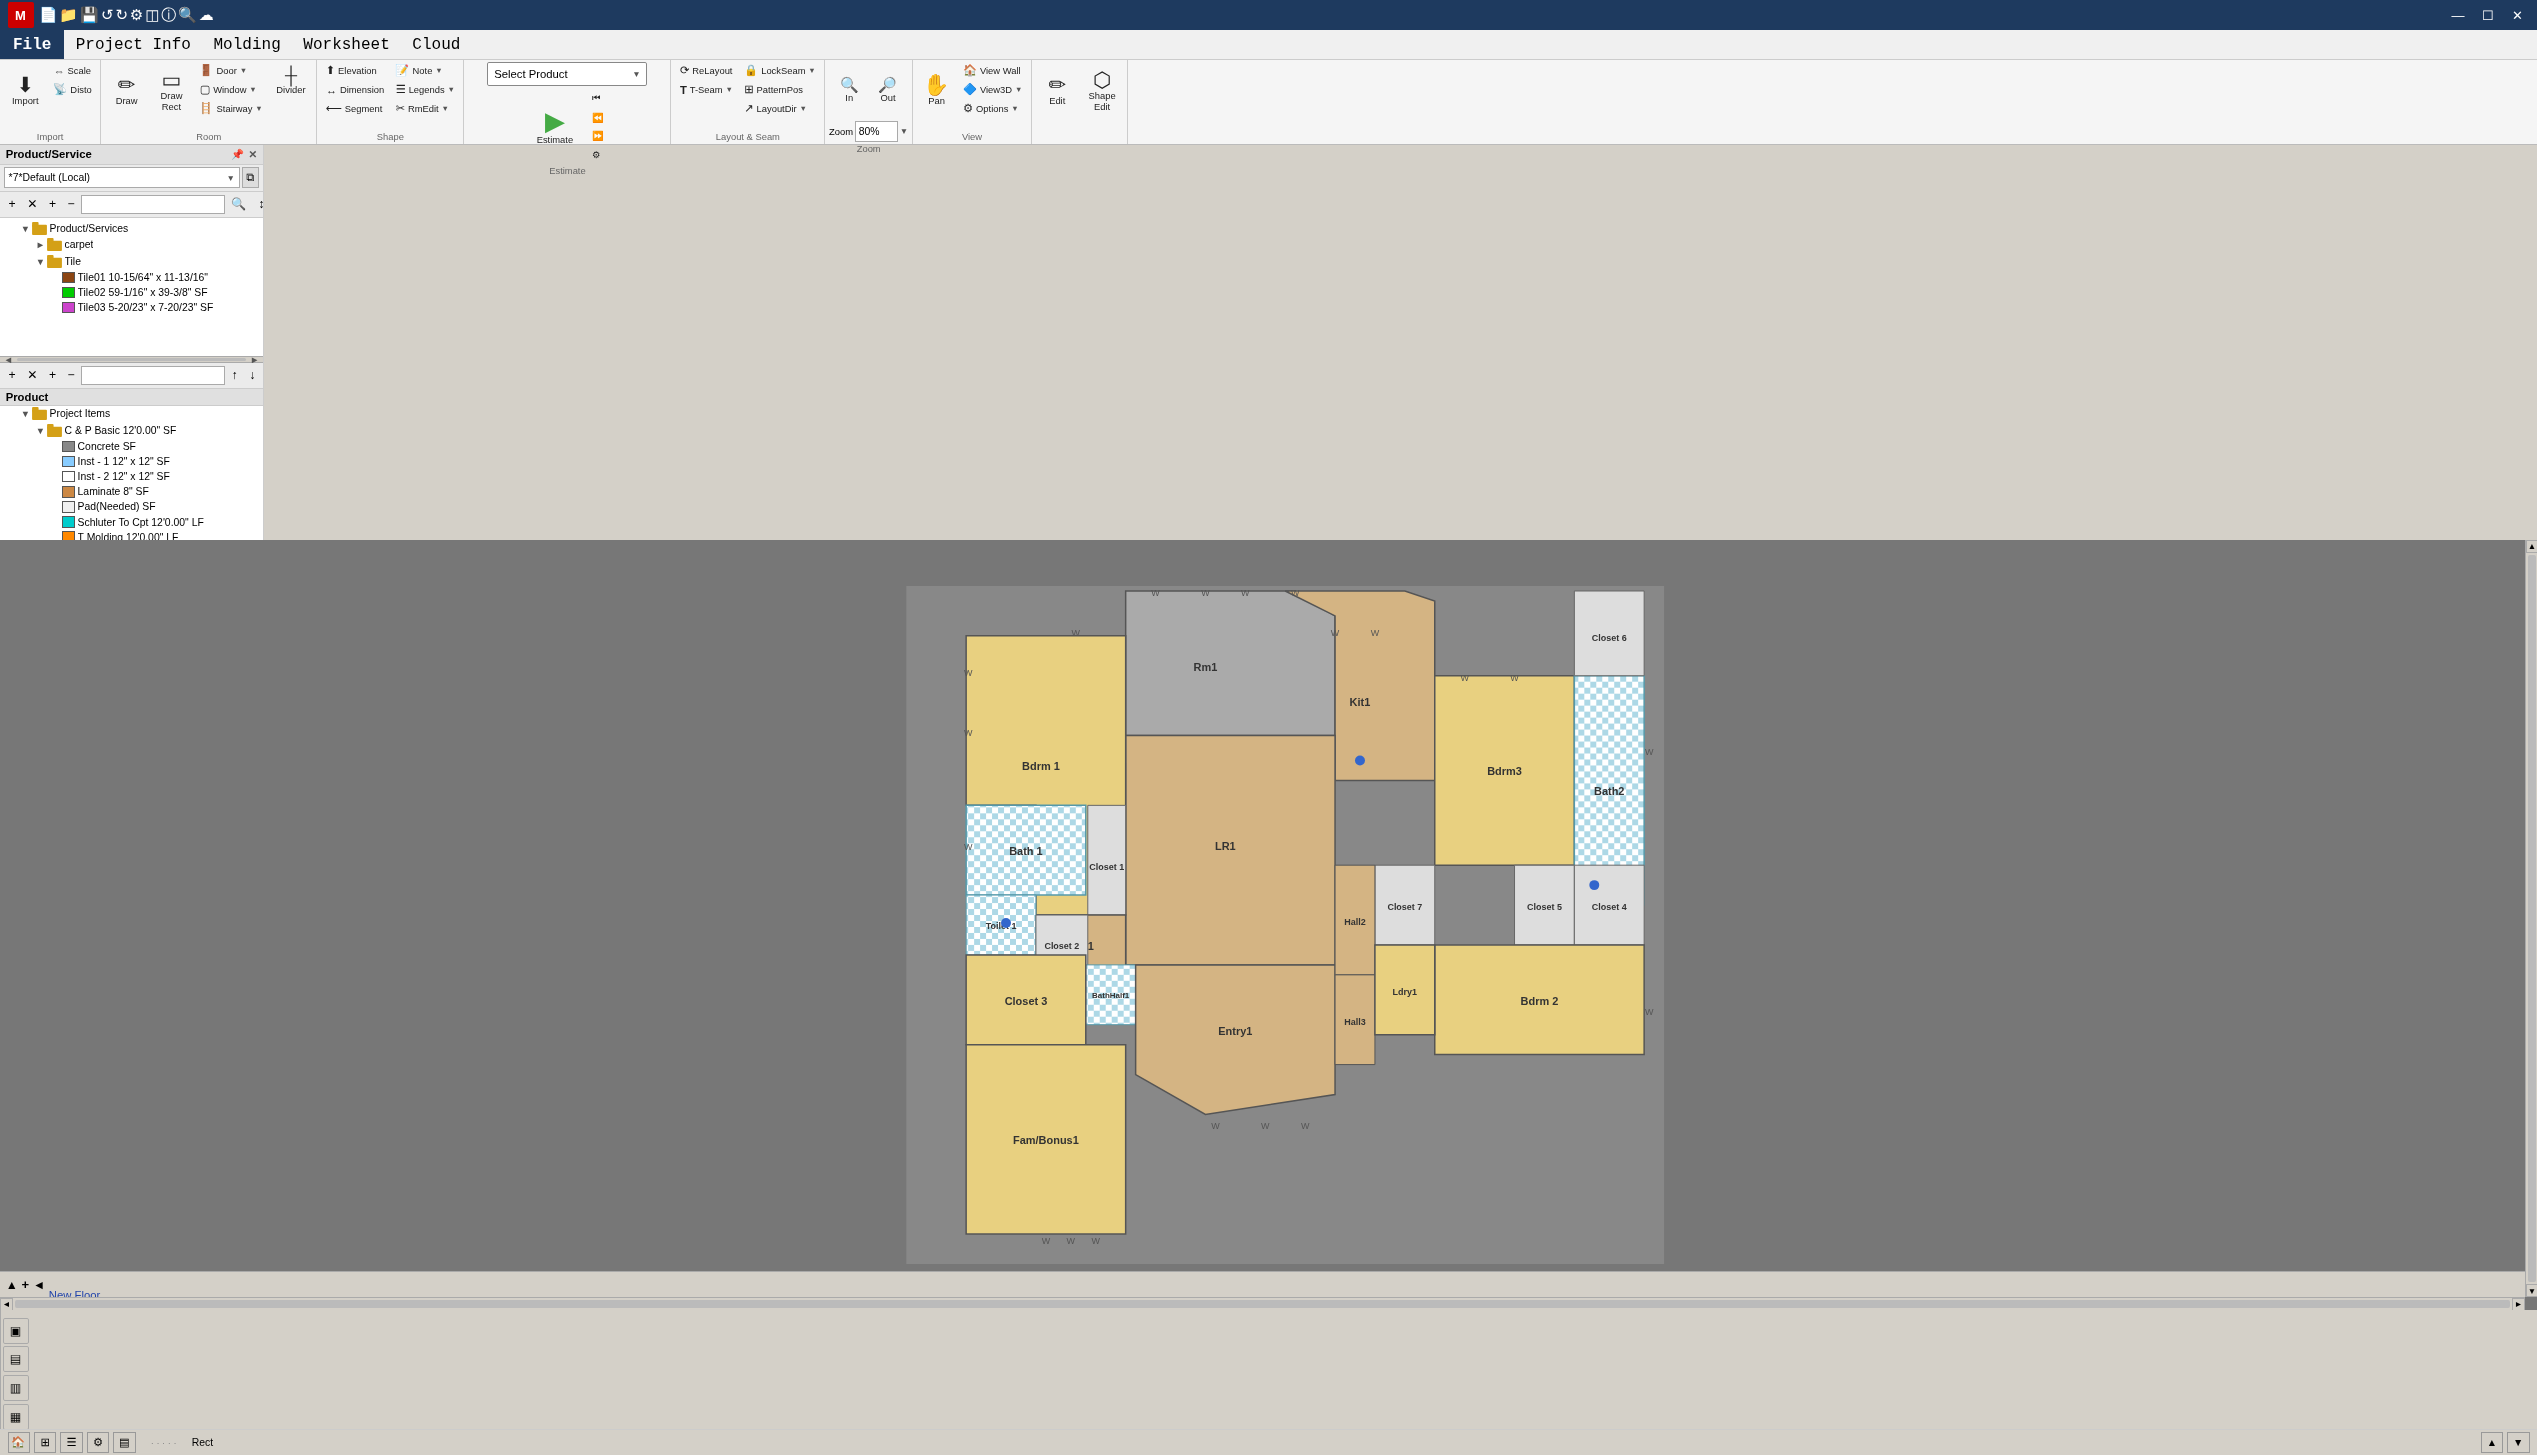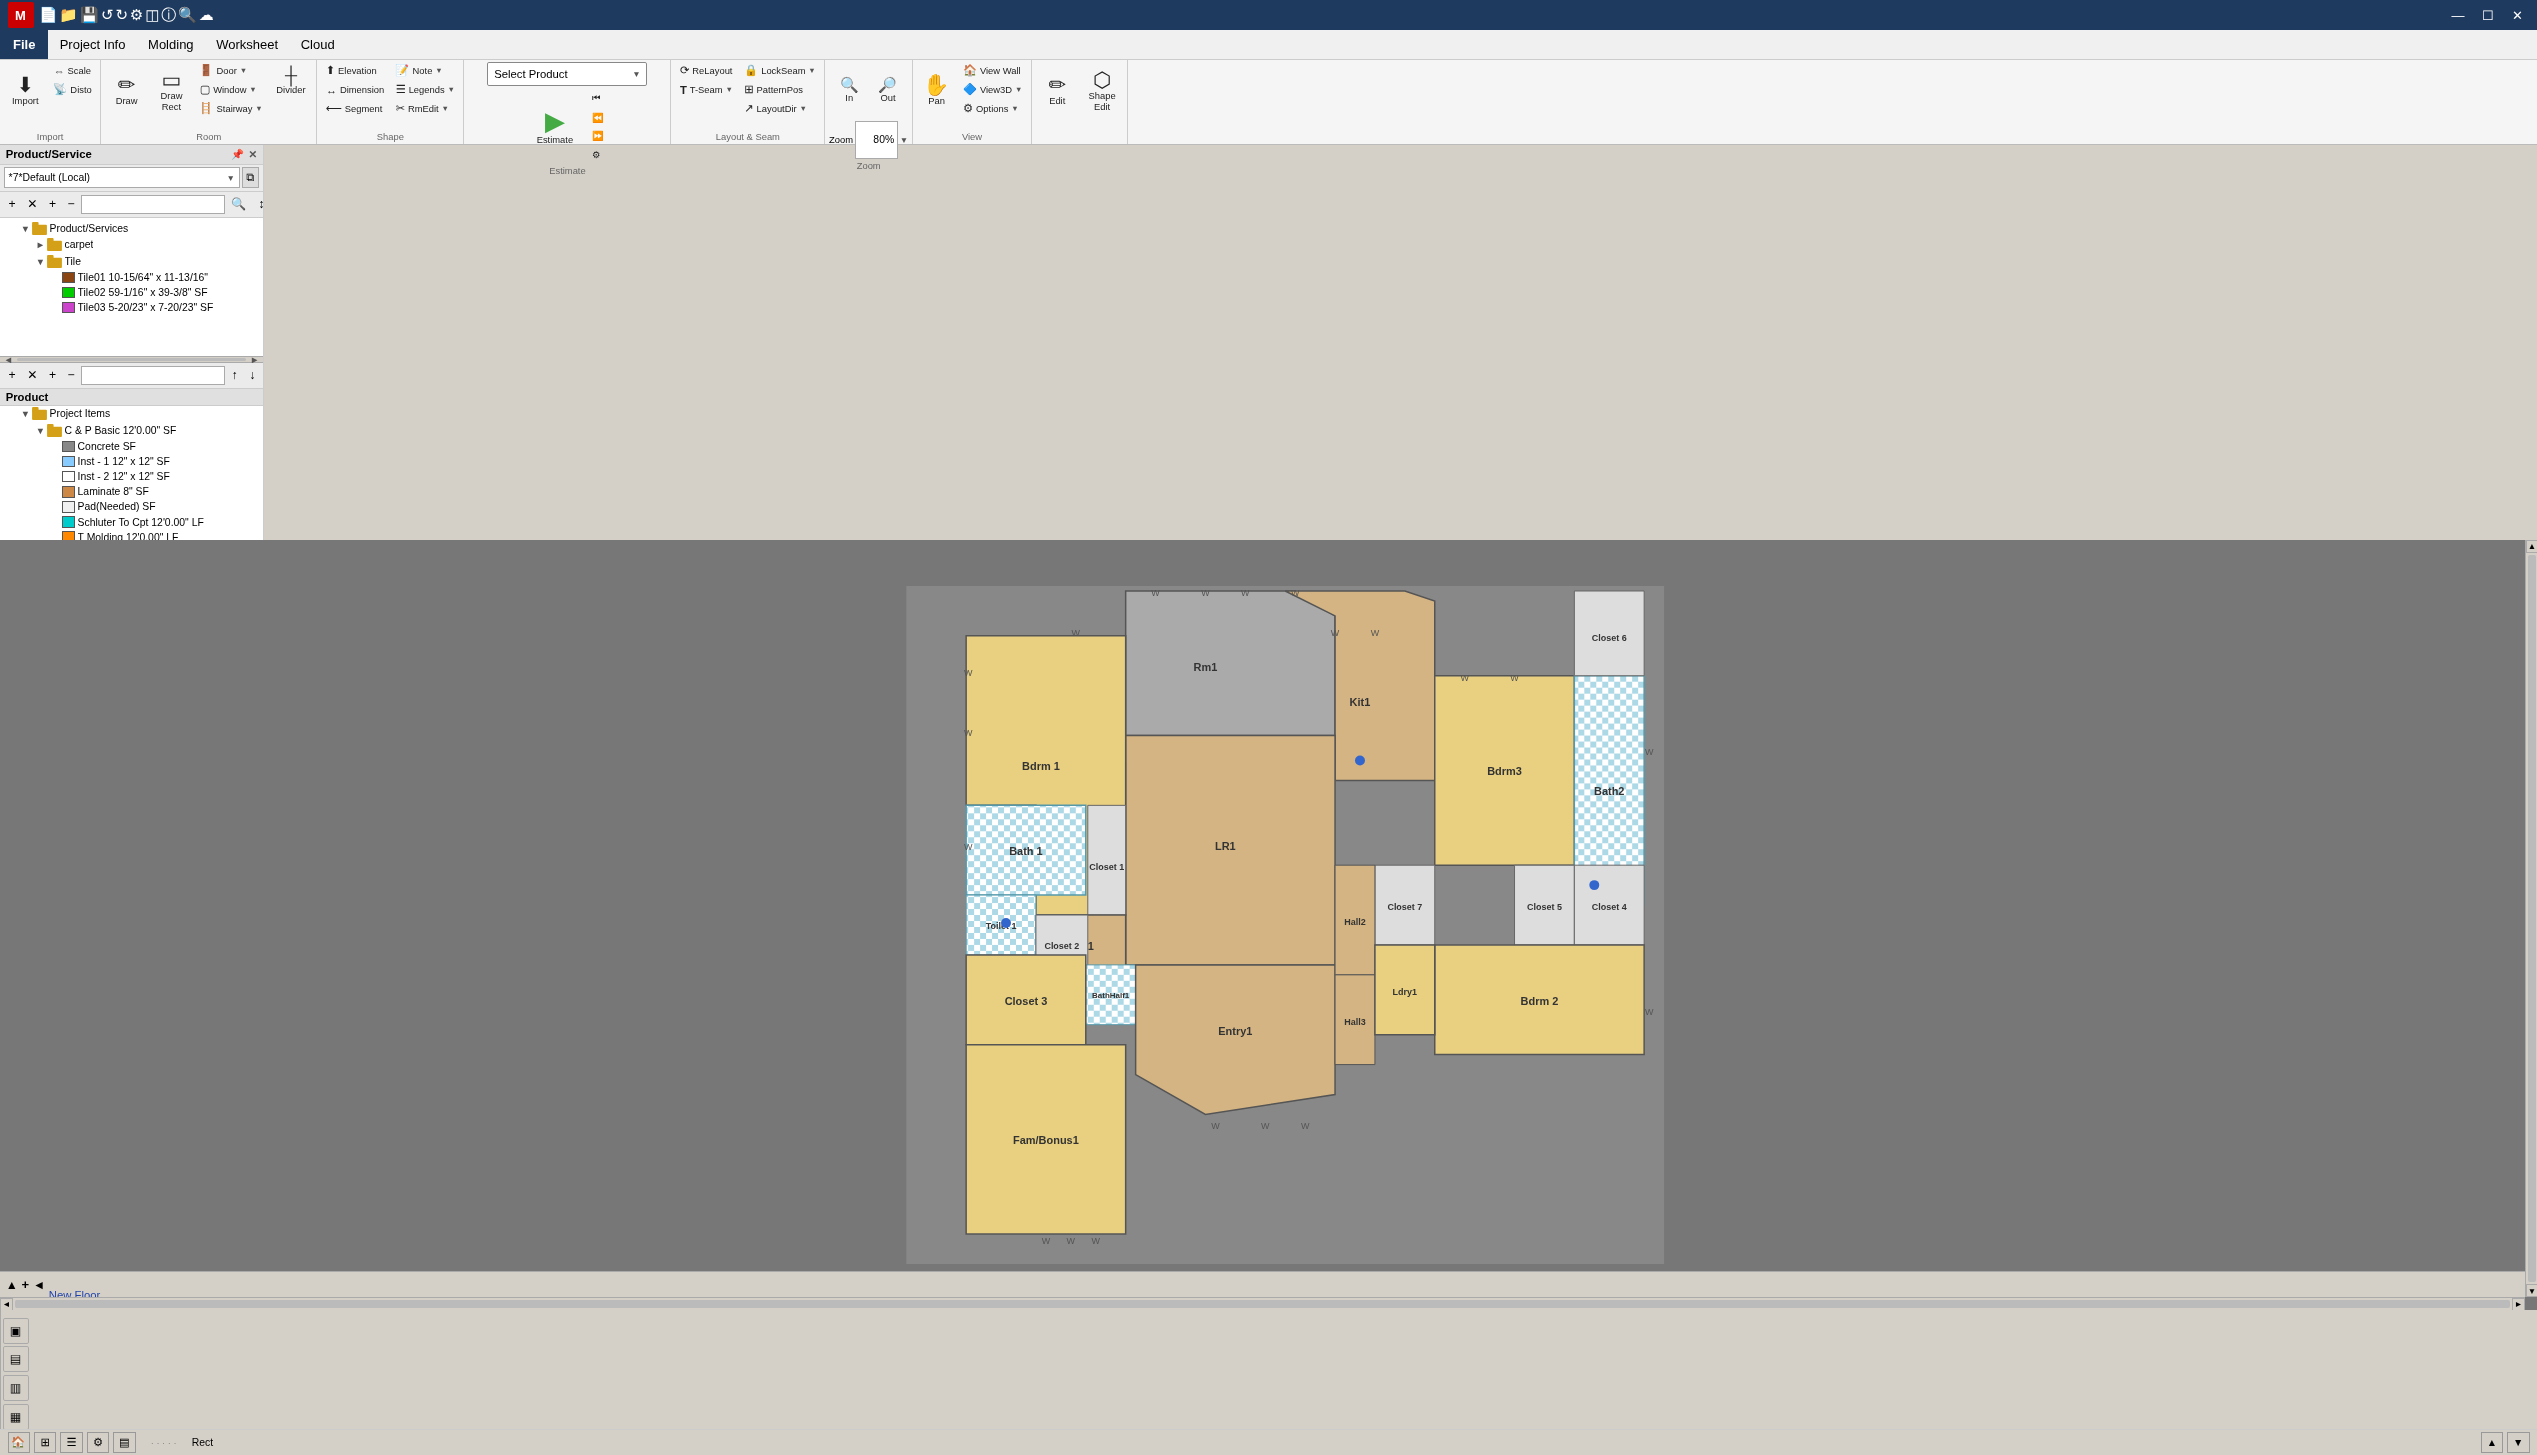--- a/index.html
+++ b/index.html
@@ -14,22 +14,22 @@
     #title-bar .win-controls { display: flex; gap: 3.8px; }
     #title-bar .win-btn { width: 26px; height: 21px; background: transparent; border: none; color: white; cursor: pointer; font-size: 13px; display: flex; align-items: center; justify-content: center; }
     #title-bar .logo { width: 26px; height: 26px; background: #c00; display: flex; align-items: center; justify-content: center; color: white; font-weight: bold; font-size: 13px; border-radius: 1.9px; }
 
     
     #menu-bar {
       display: flex; align-items: center; background: #f0f0f0; height: 30px;
       border-bottom: 0.9px solid #ccc;
     }
     #menu-bar .menu-item {
-      padding: 3.8px 11.3px; cursor: pointer; font-size: 13px; height: 100%;
-      display: flex; align-items: center;
+      padding: 3.8px 11.3px; cursor: pointer; font-size: 16px; height: 100%;
+      display: flex; align-items: center; font-family: Liberation Mono, monospace;
     }
     #menu-bar .menu-item.file { background: #1e3a5f; color: white; font-weight: bold; padding: 3.8px 13px; }
 
     
     #main-layout { display: flex; height: calc(1456px - 30px - 30px - 85px - 26px); flex-direction: column; }
 
     
     #left-panel {
       width: 264px; min-width: 264px; background: #f5f5f5;
       border-right: 1.9px solid #ccc; display: flex; flex-direction: column;
@@ -68,21 +68,21 @@
     }
 
     
     .room-label { font-size: 11px; font-weight: bold; fill: #333; }
     .window-mark { font-size: 9px; fill: #555; }
 
     
     ::-webkit-scrollbar { width: 7.5px; height: 7.5px; }
     ::-webkit-scrollbar-track { background: #ddd; }
     ::-webkit-scrollbar-thumb { background: #aaa; border-radius: 3.8px; }
-    .zoom-input { width: 45px; border: 0.9px solid #aaa; padding: 0.9px 3.8px; font-size: 10.4px; height: 38px; text-align: right; }
+    .zoom-input { width: 45px; border: 0.9px solid #aaa; padding: 0.9px 3.8px; font-size: 10.4px; height: 21px; text-align: left; }
 
     
     .drop-arrow { font-size: 8.5px; color: #555; }
 
     .toolbar-wrapper {
       display: flex; background: #f5f5f5; border-bottom: 1.9px solid #bbb;
     }
     .toolbar-section {
       display: flex; flex-direction: column; padding: 1.9px 3.8px 0; border-right: 0.9px solid #ccc;
     }

